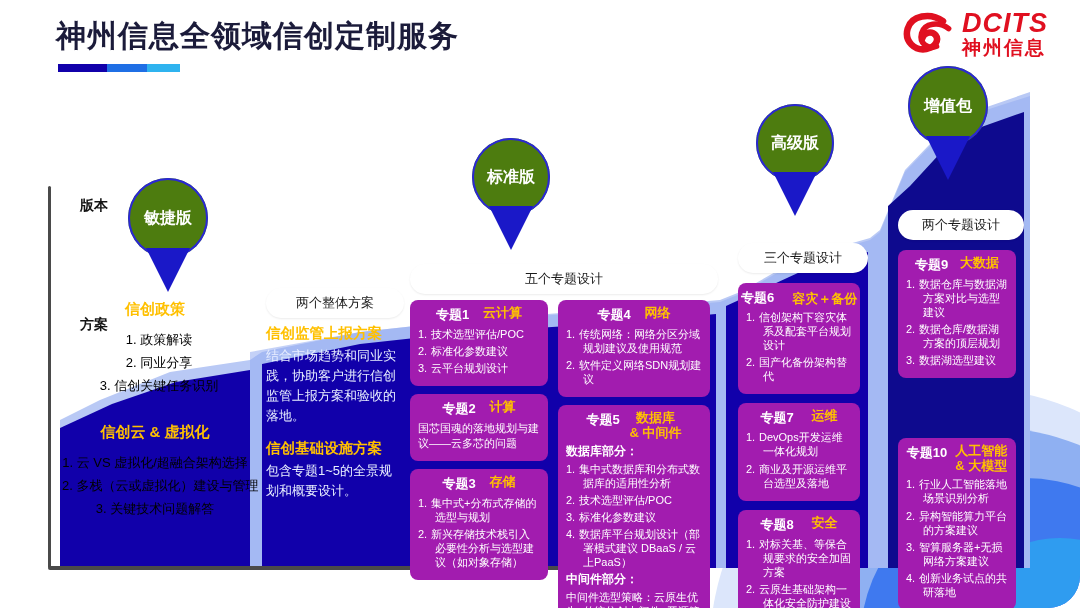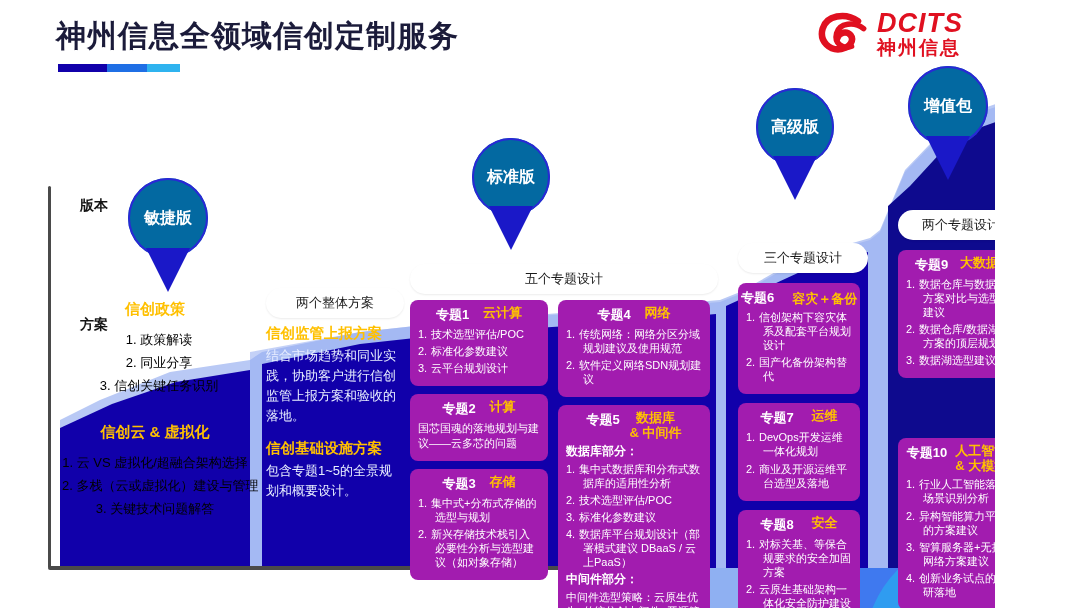--- a/index.html
+++ b/index.html
@@ -1,21 +1,21 @@
 <!DOCTYPE html>
 <html><head>
 <meta charset="utf-8">
 <style>
   html,body{margin:0;padding:0;}
   body{
     width:1080px;height:608px;overflow:hidden;position:relative;
     background:#ffffff;
     font-family:"Liberation Sans","DejaVu Sans",sans-serif;
   }
-  #stage{position:absolute;inset:0;width:995px;height:608px;overflow:hidden;}
+  #stage{position:absolute;inset:0;width:1080px;height:608px;overflow:hidden;border-radius:32px;}
 
   
   .arc{position:absolute;border-radius:50%;}
   .arc1{width:520px;height:520px;right:-150px;bottom:-300px;background:#dce6fb;}
   .arc2{width:430px;height:430px;right:-130px;bottom:-250px;background:#8fb0f2;}
   .arc3{width:330px;height:330px;right:-110px;bottom:-200px;background:#3f79ef;}
   .arc4{width:220px;height:220px;right:-90px;bottom:-150px;background:#2f9cf0;}
 
   
   .title{
@@ -79,21 +79,21 @@
   .agile-h{color:#ffc000;font-size:15px;font-weight:bold;text-align:center;margin-bottom:10px;}
   .agile-li{color:#000000;font-size:13px;line-height:1.75;white-space:nowrap;text-align:center;}
 
   
   .std-h{color:#ffc000;font-size:14.5px;font-weight:bold;margin:6px 0 3px 0;line-height:1.3;}
   .std-p{color:#e8eeff;font-size:13px;line-height:1.55;}
 
   
   .pin{position:absolute;}
   .pin .ball{
-    width:100%;border-radius:50%;background:#0369a1;
+    width:100%;border-radius:50%;background:#4d7c0f;
     display:flex;align-items:center;justify-content:center;
     color:#ffffff;font-weight:bold;box-shadow:inset 0 0 0 2px #2a27d6;font-family:Liberation Mono, monospace;
   }
   .pin .tail{
     width:0;height:0;margin:-10px auto 0 auto;
     border-left:22px solid transparent;border-right:22px solid transparent;
     border-top:44px solid #1a18c8;
   }
 </style>
 </head>
@@ -142,21 +142,21 @@
   <div class="pin" style="left:128px;top:178px;width:80px;">
     <div class="ball" style="height:80px;font-size:16px;">敏捷版</div>
     <div class="tail"></div>
   </div>
 
   <div class="pin" style="left:472px;top:138px;width:78px;">
     <div class="ball" style="height:78px;font-size:16px;">标准版</div>
     <div class="tail"></div>
   </div>
 
-  <div class="pin" style="left:756px;top:88px;width:78px;">
+  <div class="pin" style="left:756px;top:104px;width:78px;">
     <div class="ball" style="height:78px;font-size:16px;">高级版</div>
     <div class="tail"></div>
   </div>
 
   <div class="pin" style="left:908px;top:66px;width:80px;">
     <div class="ball" style="height:80px;font-size:16px;">增值包</div>
     <div class="tail"></div>
   </div>
 
   <div class="col" style="left:62px;top:300px;width:186px;">

